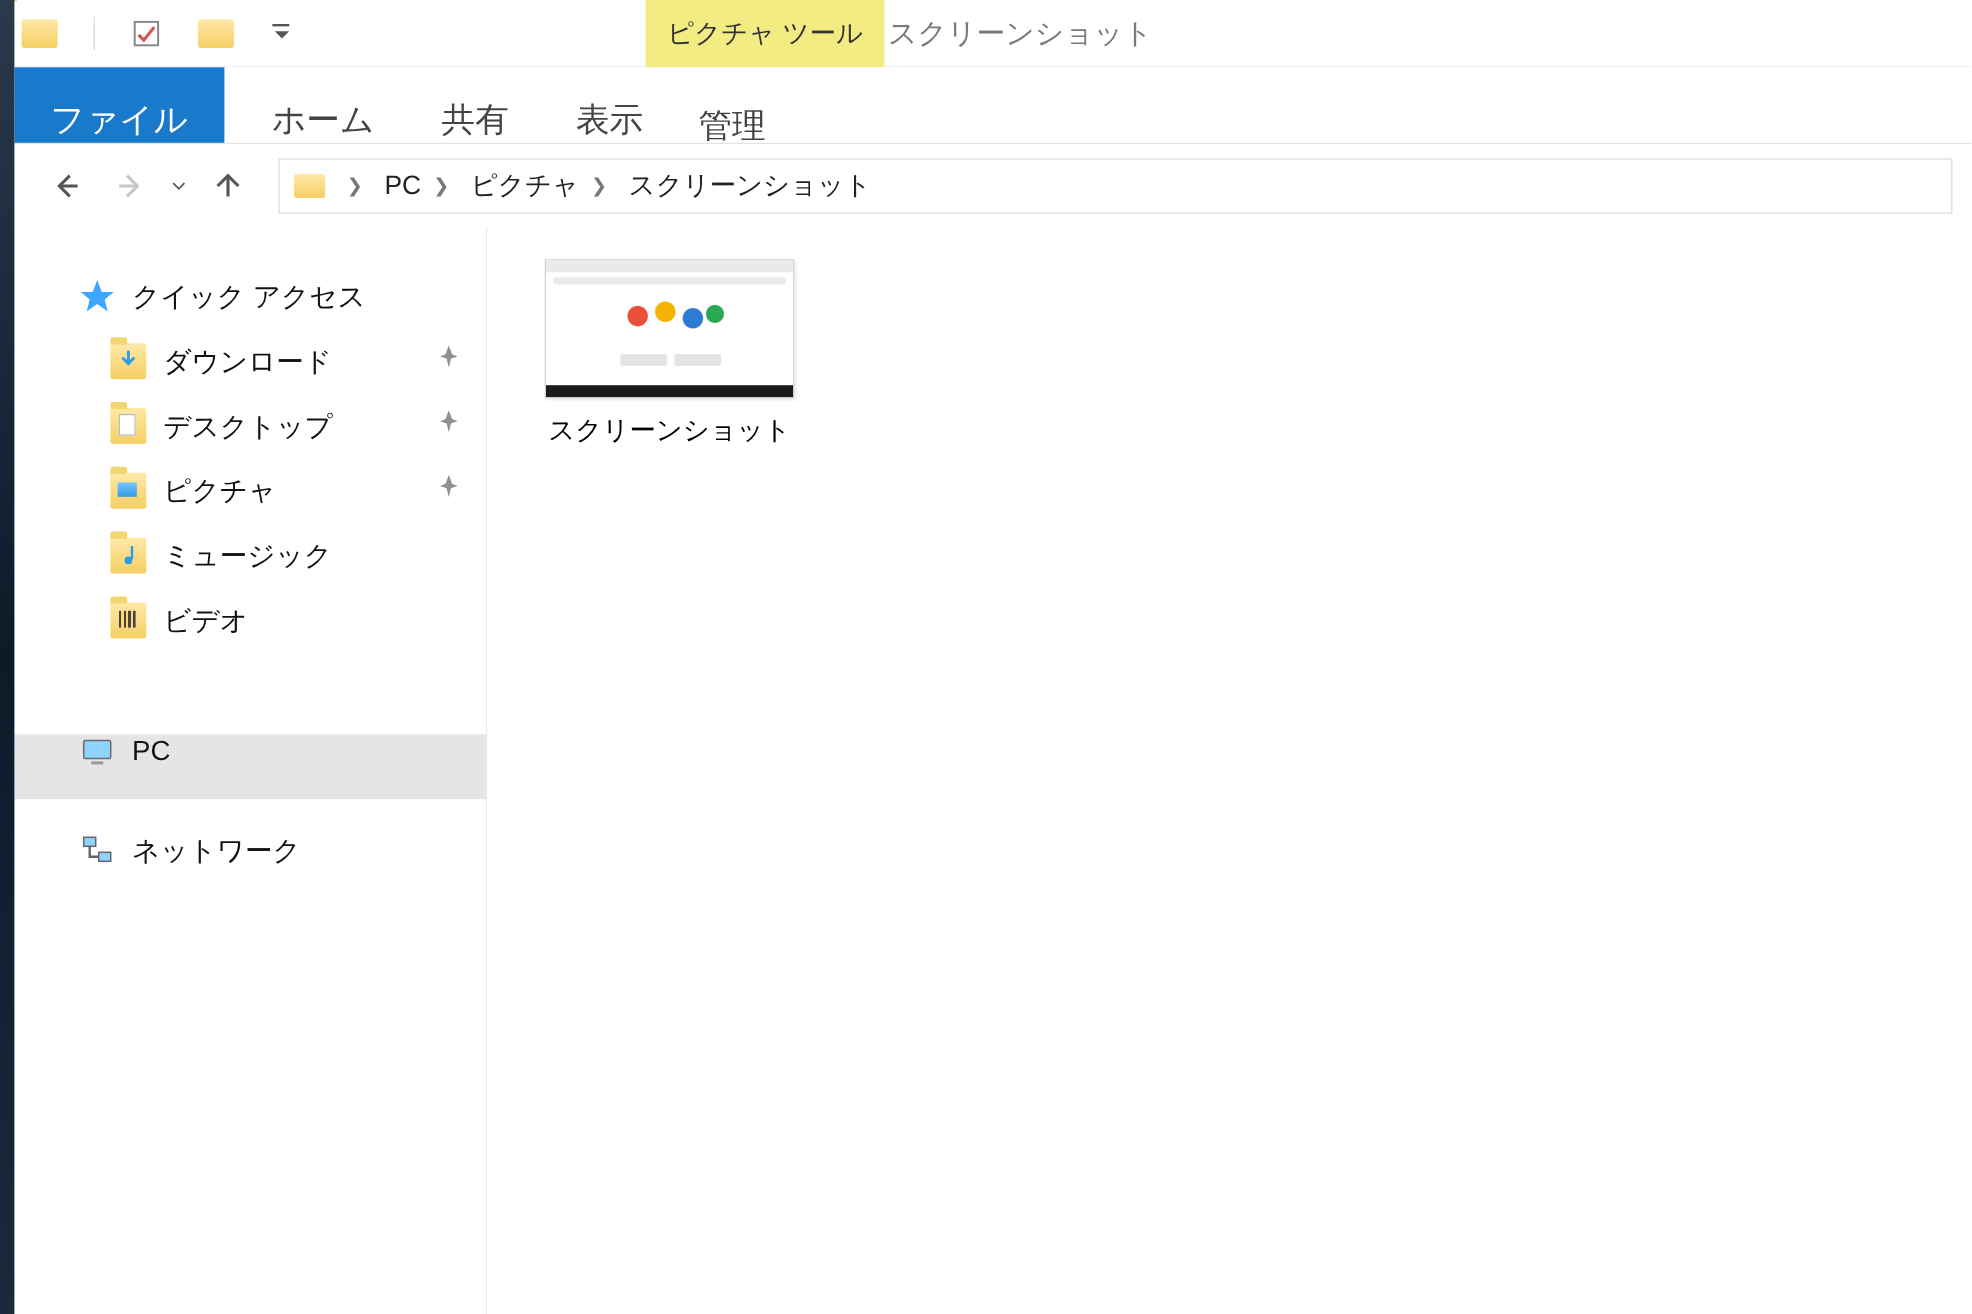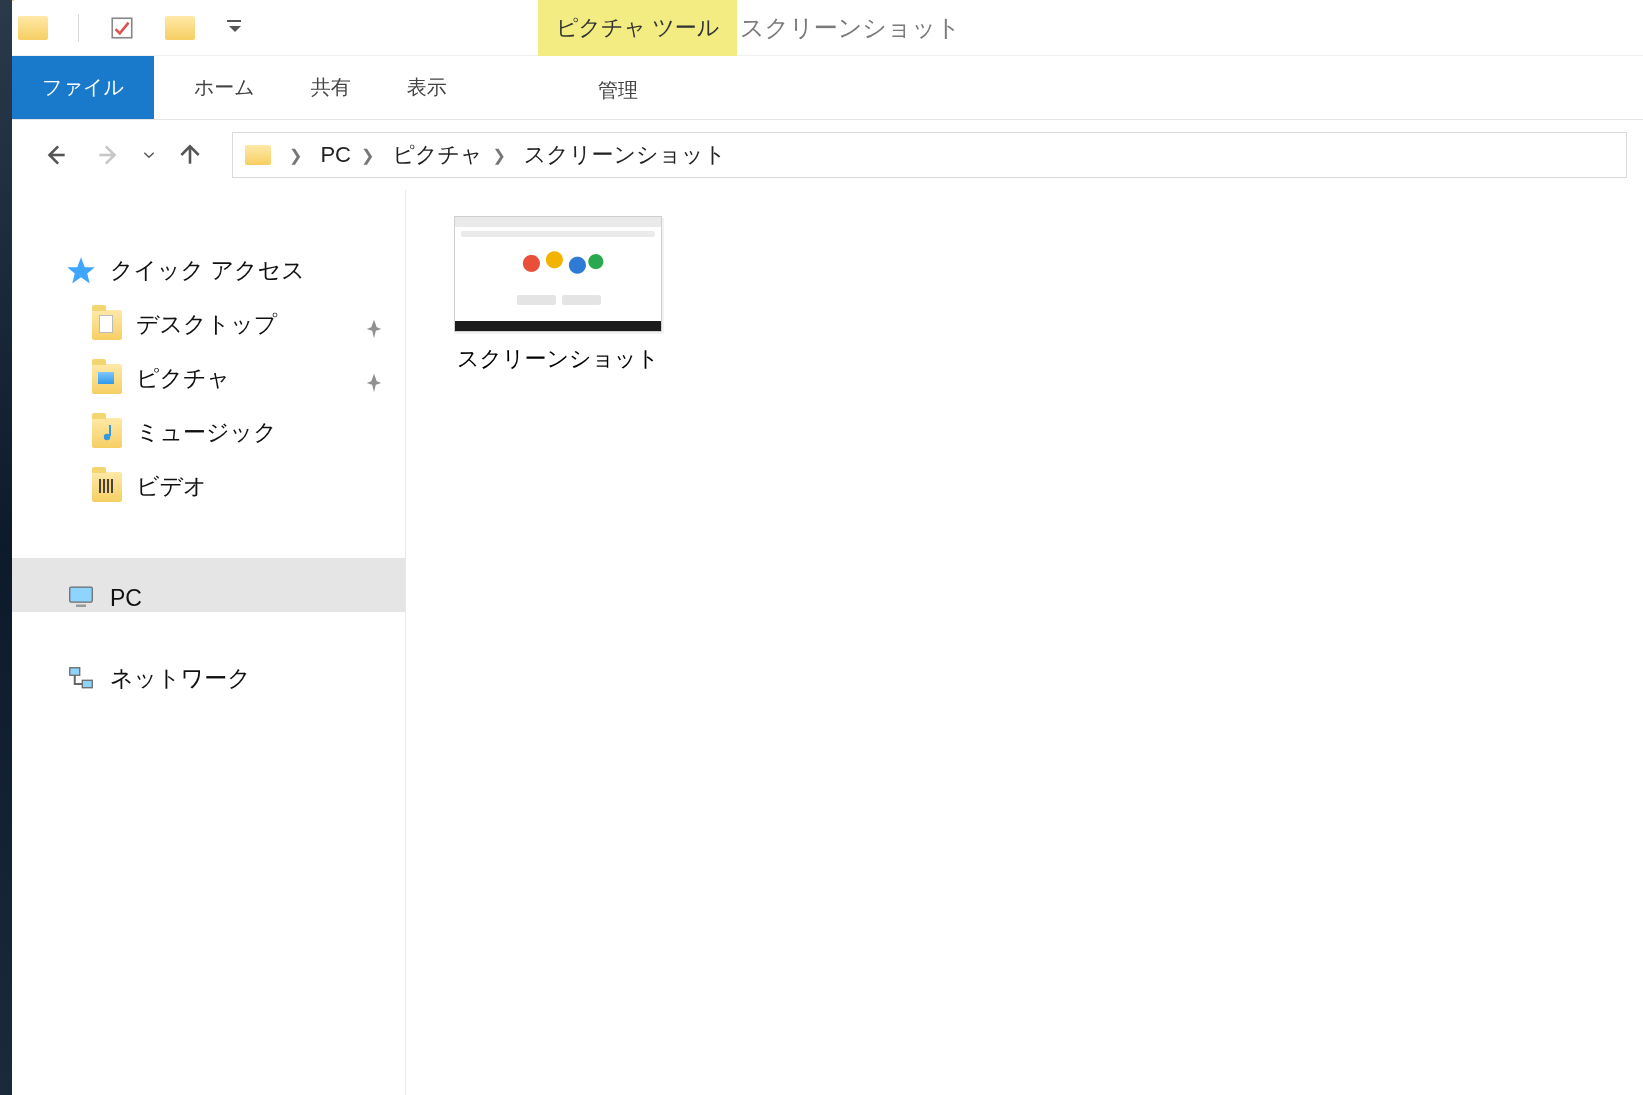--- a/index.html
+++ b/index.html
@@ -45,28 +45,28 @@
     position:absolute; left:740px; top:0; height:56px;
     display:flex; align-items:center; color:#7a7a7a; font-size:24px;
   }
 
   
   .ribbon {
     height:64px; display:flex; align-items:stretch; padding-left:12px;
     border-bottom:1px solid #e3e3e3;
   }
   .ribbon .tab {
-    display:flex; align-items:center; justify-content:center;
-    padding:0 28px; color:#444; font-size:20px; cursor:default;
+    display:flex; align-items:flex-end; justify-content:center;
+    padding:0 28px; color:#444; font-size:28px; cursor:default;
   }
   .ribbon .tab.file {
     background:#1979ca; color:#fff; margin-right:12px; padding:0 30px;
   }
   .ribbon .tab.context {
-    position:absolute; left:552px; height:68px;
+    position:absolute; left:536px; height:68px;
   }
 
   
   .navrow {
     height:70px; display:flex; align-items:center; gap:8px;
     padding:0 16px 0 34px;
   }
   .navbtn {
     width:44px; height:44px; display:flex; align-items:center; justify-content:center;
     color:#555;
@@ -86,21 +86,21 @@
   }
   .crumb .chev { color:#777; font-size:16px; padding:0 6px; }
 
   
   .body { flex:1; display:flex; min-height:0; }
   .sidebar {
     width:394px; border-right:1px solid #e9e9e9; padding-top:42px;
     position:relative; margin-left:12px;
   }
   .side-item {
-    display:flex; align-items:flex-end; height:54px; padding-left:54px;
+    display:flex; align-items:flex-start; height:54px; padding-left:54px;
     font-size:23px; color:#111; position:relative;
   }
   .side-item.child { padding-left:80px; }
   .side-item.selected { background:#e5e5e5; }
   .side-item .pin {
     position:absolute; right:20px; color:#8a8a8a;
   }
   .side-item .pin svg{width:22px;height:22px;}
   .side-item .ico { width:30px; height:30px; margin-right:14px; flex:none; position:relative; }
   .side-spacer { height:28px; }
@@ -233,20 +233,35 @@
       <div class="side-item">
         <span class="ico">
           <svg viewBox="0 0 24 24">
               <polygon points="12,1 15,9 23,9 17,14 19,22 12,17 5,22 7,14 1,9 9,9" fill="#3ea6ff"></polygon>
             </svg>
         </span>
         <span>クイック アクセス</span>
       </div>
 
 
+      <div class="side-item child">
+        <span class="ico ico-folder">
+            <span style="position:absolute;left:9px;top:6px;">
+              <svg width="12" height="14" viewBox="0 0 12 14">
+                <path d="M6 0 V9 M1 6 L6 11 L11 6" stroke="#2f9ae8" stroke-width="2.4" fill="none"></path>
+              </svg>
+            </span>
+          </span>
+        <span>ダウンロード</span>
+        <span class="pin">
+            <svg viewBox="0 0 24 24">
+              <path d="M12 2 L15 10 L20 12 L14 14 L12 22 L10 14 L4 12 L9 10 Z" fill="#909090"></path>
+            </svg>
+          </span>
+      </div>
 
       <div class="side-item child">
         <span class="ico ico-folder">
             <span style="position:absolute;left:7px;top:5px;width:14px;height:18px;background:#fff;border:1px solid #bbb;"></span>
           </span>
         <span>デスクトップ</span>
         <span class="pin">
             <svg viewBox="0 0 24 24">
               <path d="M12 2 L15 10 L20 12 L14 14 L12 22 L10 14 L4 12 L9 10 Z" fill="#909090"></path>
             </svg>

